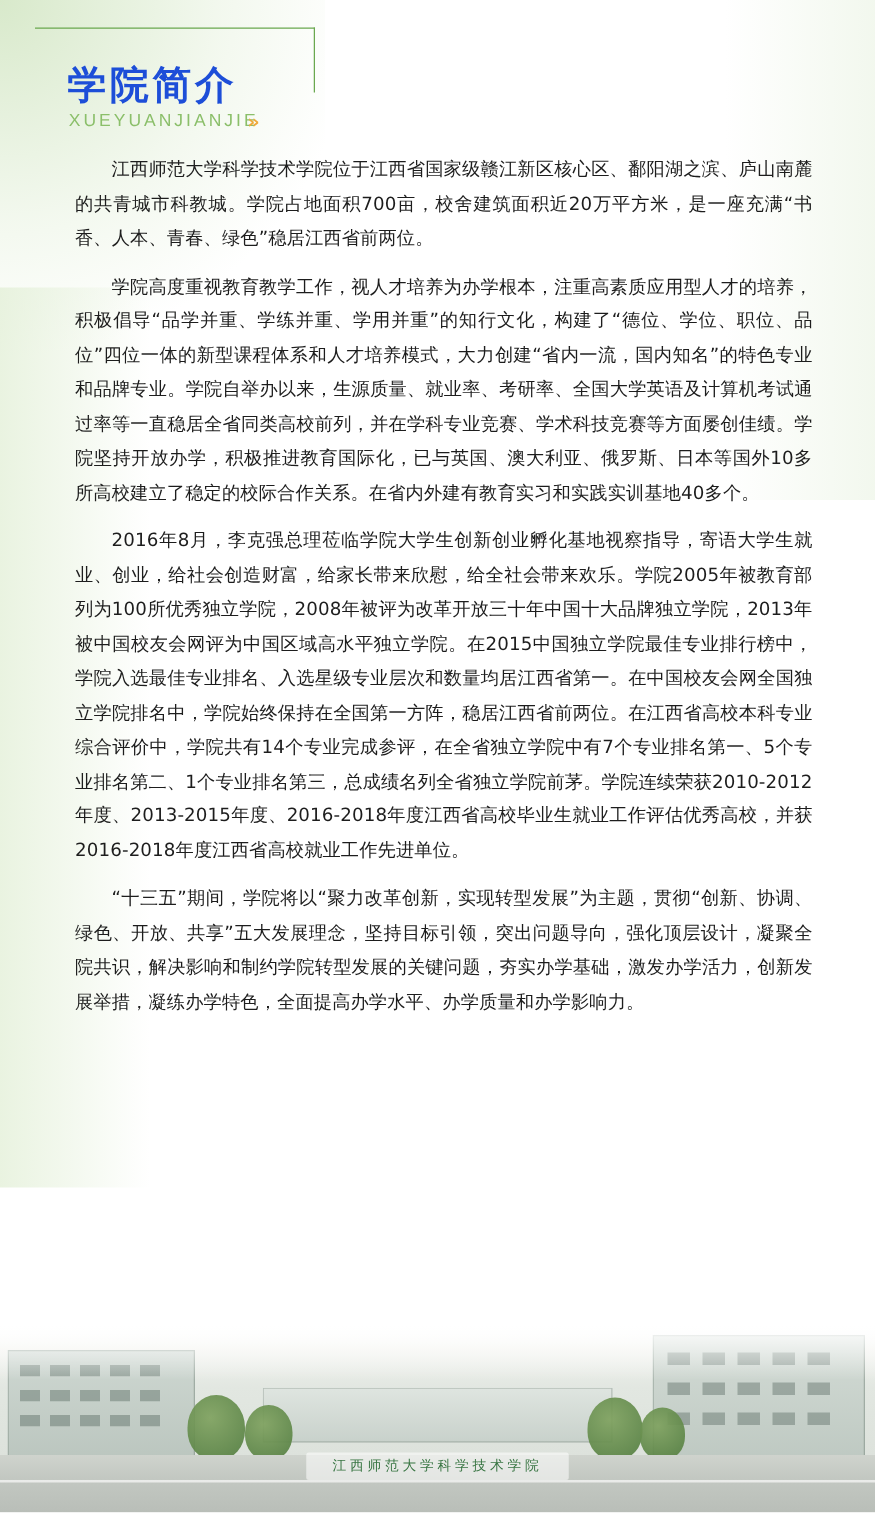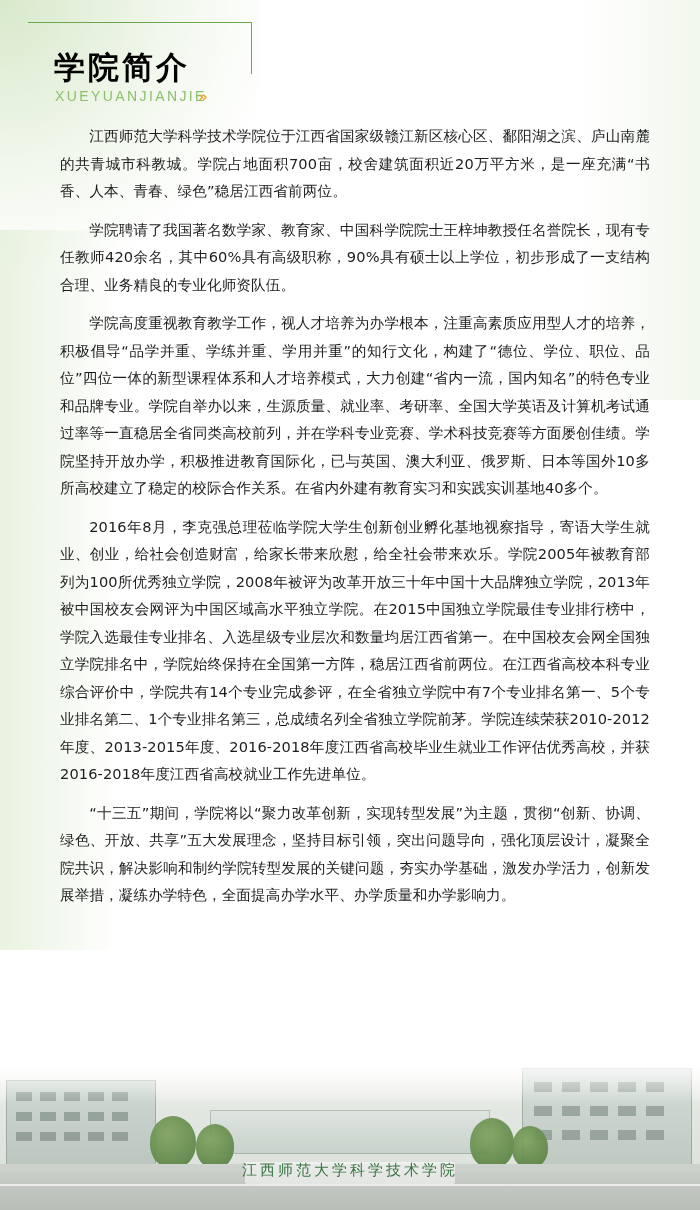--- a/index.html
+++ b/index.html
@@ -63,21 +63,21 @@
     left: 251px; top: 22px;
     width: 1px; height: 52px;
     background: #6aa84f;
   }
   .title-cn {
     position: absolute;
     left: 54px; top: 47px;
     font-size: 31px;
     font-weight: bold;
     letter-spacing: 3px;
-    color: #000000;
+    color: #1d4ed8;
     font-family: "DejaVu Sans", "Liberation Sans", sans-serif;
     white-space: nowrap;
   }
   .title-en {
     position: absolute;
     left: 55px; top: 88px;
     font-size: 14px;
     letter-spacing: 2.4px;
     color: #8bbf6a;
     font-family: "Liberation Sans", sans-serif;
@@ -178,21 +178,21 @@
   .road-line {
     position: absolute;
     left: 0; bottom: 24px; width: 700px; height: 2px;
     background: rgba(255,255,255,0.65);
   }
   .plaque {
     position: absolute;
     left: 50%;
     transform: translateX(-50%);
     bottom: 30px;
-    font-size: 15px;
+    font-size: 11px;
     letter-spacing: 3px;
     color: #2f6f3a;
     font-family: Liberation Serif, serif;
     white-space: nowrap;
     opacity: 0.95;
   }
   .plaque-bar {
     position: absolute;
     left: 50%;
     transform: translateX(-50%);
@@ -214,21 +214,20 @@
   <div class="header">
     <div class="corner-rule"></div>
     <div class="corner-rule-v"></div>
     <div class="title-cn">学院简介</div>
     <div class="title-en">XUEYUANJIANJIE</div>
     <div class="title-arrows">»</div>
   </div>
 
   <div class="content">
     <p class="para">江西师范大学科学技术学院位于江西省国家级赣江新区核心区、鄱阳湖之滨、庐山南麓的共青城市科教城。学院占地面积700亩，校舍建筑面积近20万平方米，是一座充满“书香、人本、青春、绿色”稳居江西省前两位。</p>
-    <p class="para">学院聘请了我国著名数学家、教育家、中国科学院院士王梓坤教授任名誉院长，现有专任教师420余名，其中60%具有高级职称，90%具有硕士以上学位，初步形成了一支结构合理、业务精良的专业化师资队伍。</p>
     <p class="para">学院高度重视教育教学工作，视人才培养为办学根本，注重高素质应用型人才的培养，积极倡导“品学并重、学练并重、学用并重”的知行文化，构建了“德位、学位、职位、品位”四位一体的新型课程体系和人才培养模式，大力创建“省内一流，国内知名”的特色专业和品牌专业。学院自举办以来，生源质量、就业率、考研率、全国大学英语及计算机考试通过率等一直稳居全省同类高校前列，并在学科专业竞赛、学术科技竞赛等方面屡创佳绩。学院坚持开放办学，积极推进教育国际化，已与英国、澳大利亚、俄罗斯、日本等国外10多所高校建立了稳定的校际合作关系。在省内外建有教育实习和实践实训基地40多个。</p>
     <p class="para">2016年8月，李克强总理莅临学院大学生创新创业孵化基地视察指导，寄语大学生就业、创业，给社会创造财富，给家长带来欣慰，给全社会带来欢乐。学院2005年被教育部列为100所优秀独立学院，2008年被评为改革开放三十年中国十大品牌独立学院，2013年被中国校友会网评为中国区域高水平独立学院。在2015中国独立学院最佳专业排行榜中，学院入选最佳专业排名、入选星级专业层次和数量均居江西省第一。在中国校友会网全国独立学院排名中，学院始终保持在全国第一方阵，稳居江西省前两位。在江西省高校本科专业综合评价中，学院共有14个专业完成参评，在全省独立学院中有7个专业排名第一、5个专业排名第二、1个专业排名第三，总成绩名列全省独立学院前茅。学院连续荣获2010-2012年度、2013-2015年度、2016-2018年度江西省高校毕业生就业工作评估优秀高校，并获2016-2018年度江西省高校就业工作先进单位。</p>
     <p class="para">“十三五”期间，学院将以“聚力改革创新，实现转型发展”为主题，贯彻“创新、协调、绿色、开放、共享”五大发展理念，坚持目标引领，突出问题导向，强化顶层设计，凝聚全院共识，解决影响和制约学院转型发展的关键问题，夯实办学基础，激发办学活力，创新发展举措，凝练办学特色，全面提高办学水平、办学质量和办学影响力。</p>
   </div>
 
   <div class="photo">
     <div class="sky"></div>
 
     <div class="bldg-left">
       <div class="win" style="left:10px;top:12px;width:16px;height:9px;"></div>

